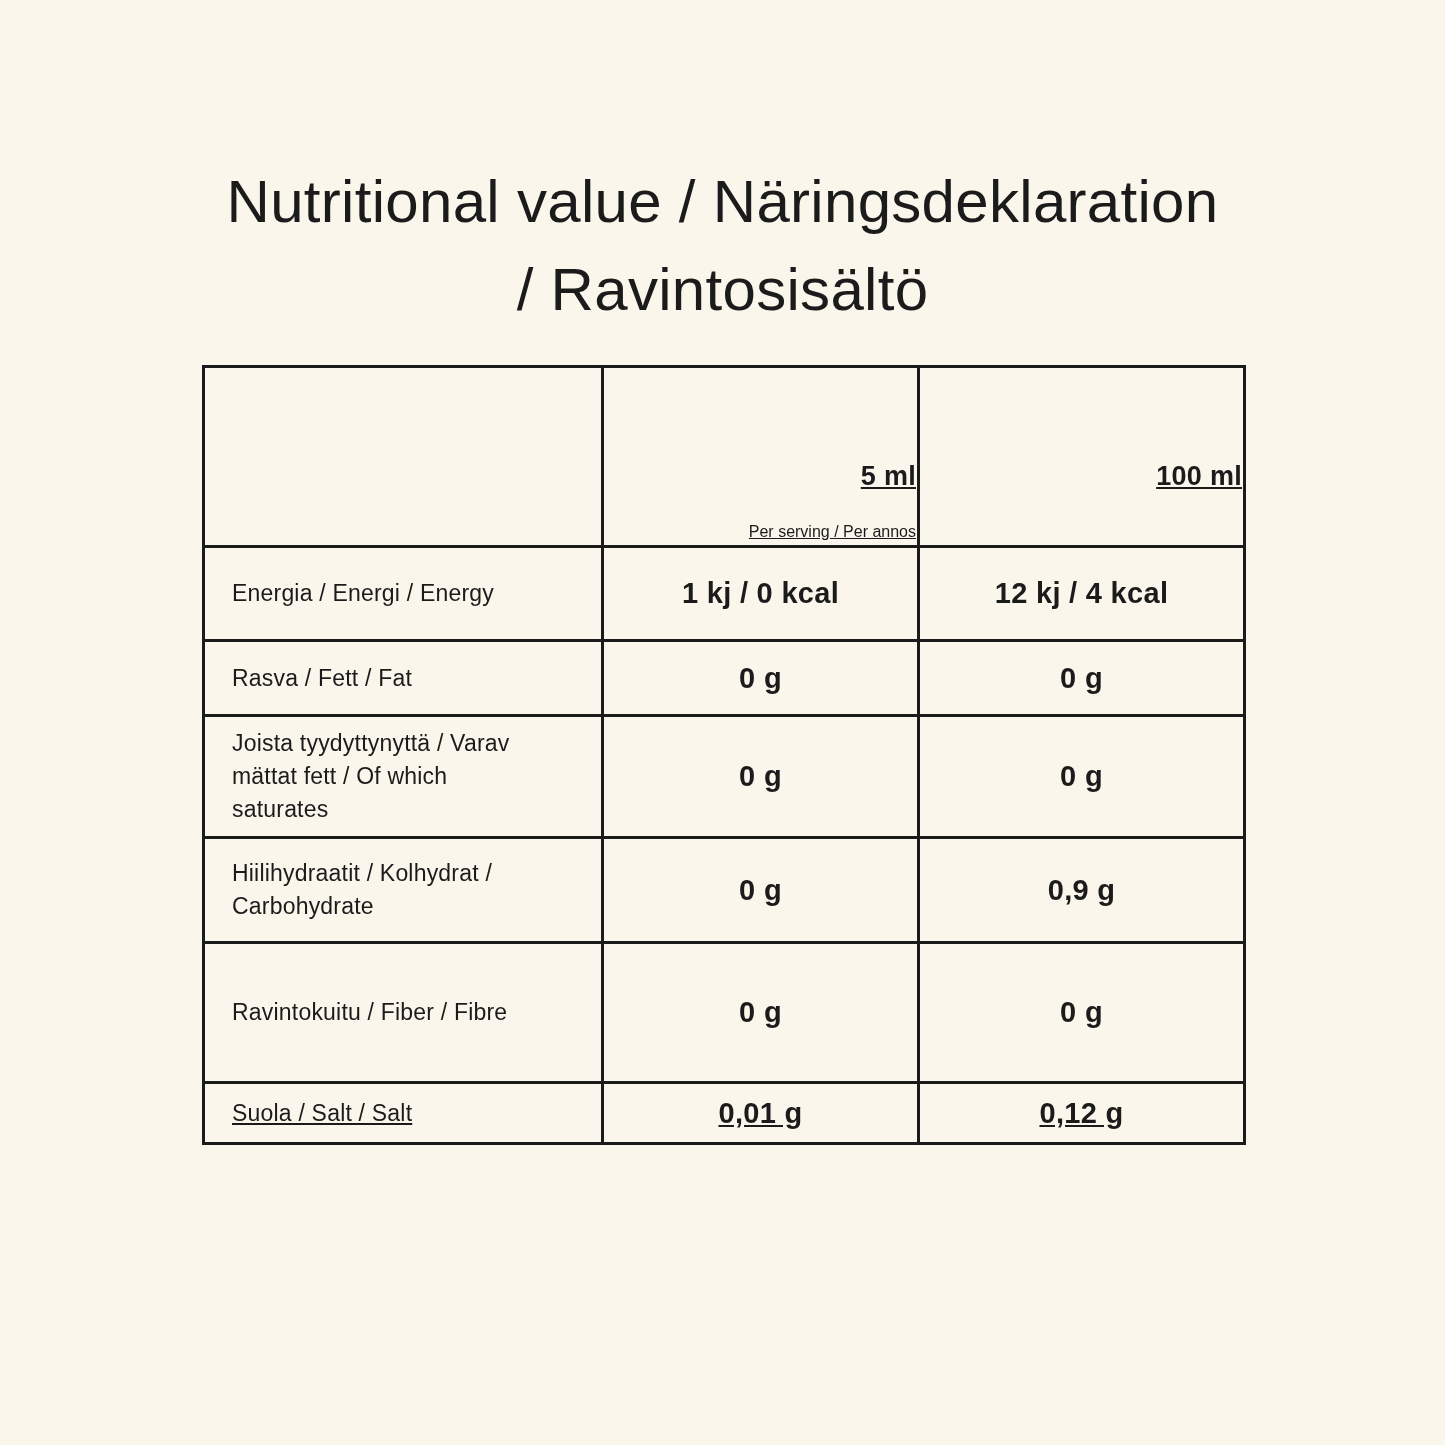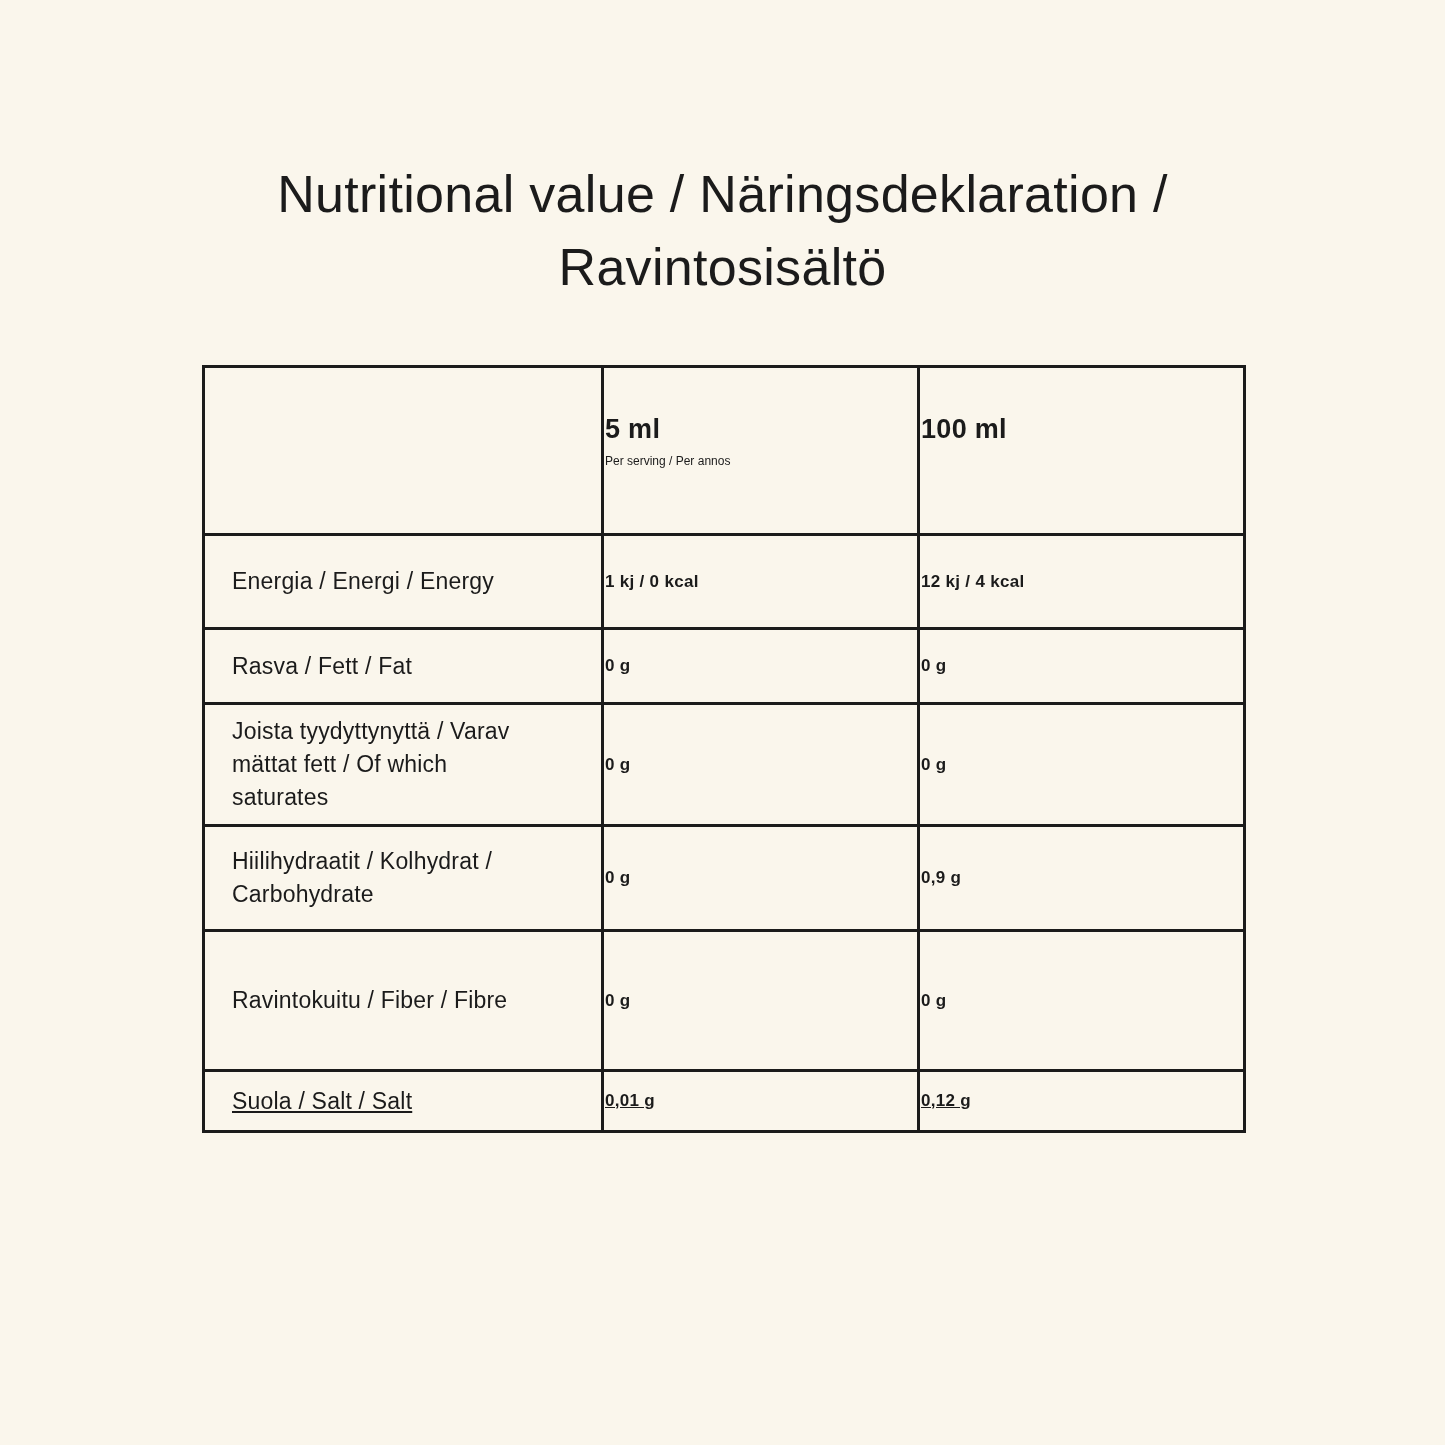--- a/index.html
+++ b/index.html
@@ -16,23 +16,23 @@
     overflow: hidden;
   }
   .title {
     position: absolute;
     top: 158px;
     left: 50%;
     transform: translateX(-50%);
     width: 1000px;
     max-width: 1000px;
     text-align: center;
-    font-size: 52px;
+    font-size: 60px;
     font-weight: 400;
-    line-height: 73px;
+    line-height: 88px;
     letter-spacing: 0.3px;
     margin: 0;
   }
   table.nutrition {
     position: absolute;
     left: 202px;
     top: 365px;
     width: 1041px;
     border-collapse: collapse;
     table-layout: fixed;
@@ -51,49 +51,50 @@
   tbody tr:nth-child(2) { height: 75px; }
   tbody tr:nth-child(3) { height: 104px; }
   tbody tr:nth-child(4) { height: 105px; }
   tbody tr:nth-child(5) { height: 140px; }
   tbody tr:nth-child(6) { height: 61px; text-decoration: underline; }
   tbody tr:nth-child(7) { height: 73px; }
   tbody tr:nth-child(8) { height: 75px; }
 
   th.hcell {
     vertical-align: top;
-    padding-top: 45px;
-    text-align: left;
+    padding-top: 92px;
+    text-align: right;
     font-weight: 400;
+    text-decoration: underline;
   }
   .hmain {
     font-size: 27px;
     font-weight: 700;
     line-height: 32px;
     letter-spacing: 0.3px;
   }
   .hsub {
-    font-size: 12px;
+    font-size: 16px;
     font-weight: 400;
     line-height: 24px;
-    margin-top: 4px;
+    margin-top: 28px;
   }
   td.label {
     text-align: left;
     vertical-align: middle;
     padding: 10px 40px 10px 27px;
     font-size: 23px;
     line-height: 33px;
     white-space: pre-line;
     letter-spacing: 0.2px;
   }
   td.val {
-    text-align: left;
+    text-align: center;
     vertical-align: middle;
-    font-size: 17px;
+    font-size: 29px;
     font-weight: 700;
     letter-spacing: 0.3px;
   }
 </style>
 </head>
 <body>
 
 <h1 class="title">Nutritional value / Näringsdeklaration / Ravintosisältö</h1>
 
 <table class="nutrition">

